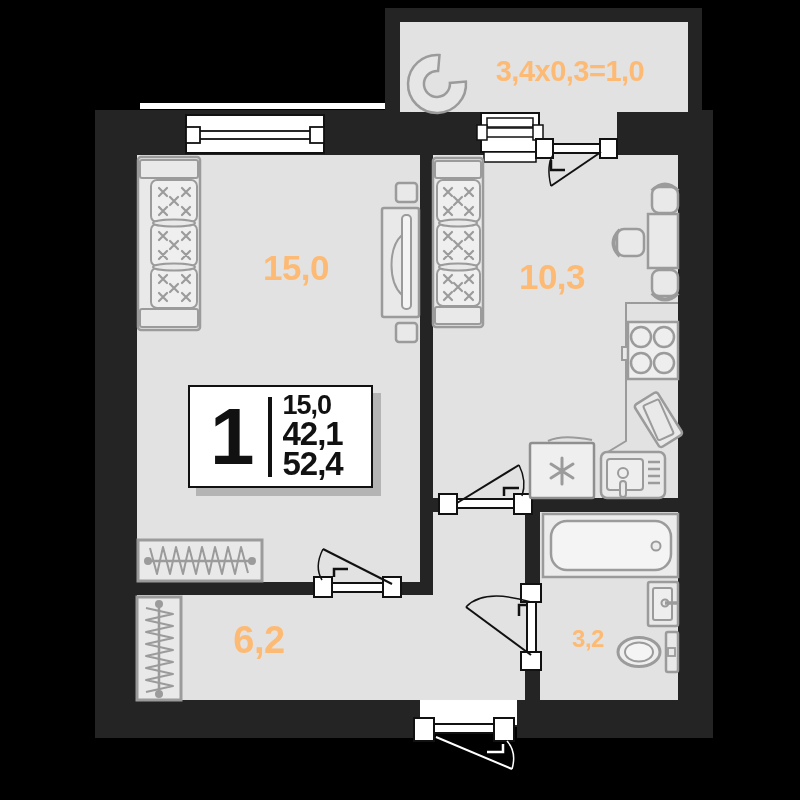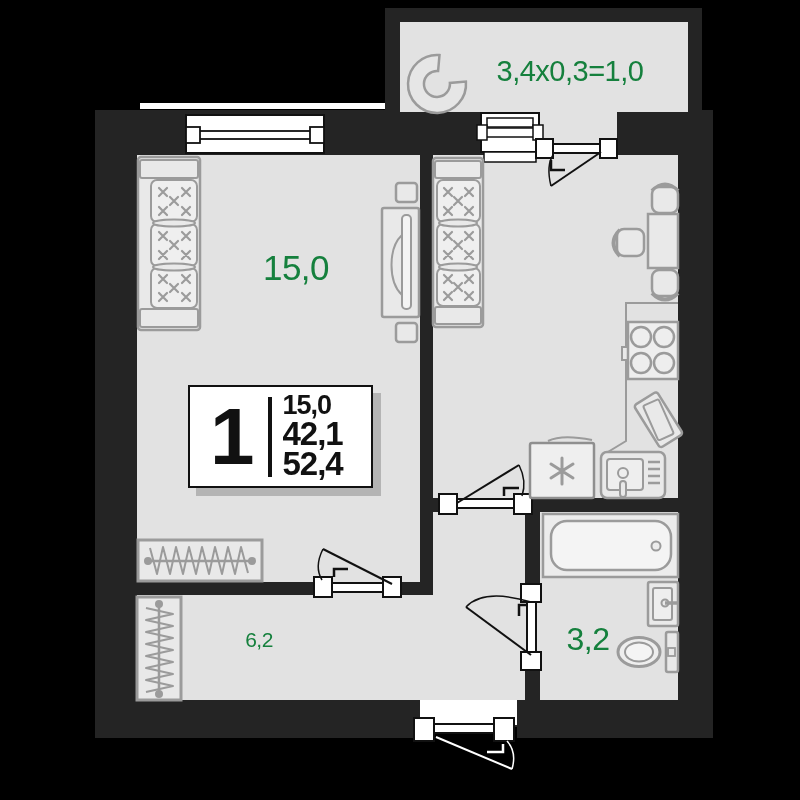--- a/index.html
+++ b/index.html
@@ -1,24 +1,24 @@
 <!DOCTYPE html>
 <html><head>
 <meta charset="utf-8">
 <style>
   html,body{margin:0;padding:0;background:#000;}
   .plan{position:relative;width:800px;height:800px;background:#000;overflow:hidden;
         font-family:"Liberation Sans", sans-serif;}
   .plan svg{position:absolute;left:0;top:0;}
-  .room-label{position:absolute;transform:translate(-50%,-50%);font-weight:normal;
-              color:#15803d;letter-spacing:-0.5px;white-space:nowrap;}
+  .room-label{position:absolute;transform:translate(-50%,-50%);font-weight:bold;
+              color:#fdba74;letter-spacing:-0.5px;white-space:nowrap;}
   .lbl-living{left:296px;top:268px;font-size:35px;}
   .lbl-kitchen{left:552px;top:277px;font-size:35px;}
-  .lbl-hall{left:259px;top:640px;font-size:21px;}
-  .lbl-bath{left:588px;top:639px;font-size:32px;}
+  .lbl-hall{left:259px;top:640px;font-size:38px;}
+  .lbl-bath{left:588px;top:639px;font-size:24px;}
   .lbl-balcony{left:570px;top:71px;font-size:29px;}
   .info-box{position:absolute;left:188px;top:385px;width:185px;height:103px;
             background:#fff;border:2.5px solid #111;box-shadow:8px 8px 0 #b4b4b4;
             display:flex;align-items:center;box-sizing:border-box;padding-left:20px;}
   .apt-num{font-size:80px;font-weight:bold;color:#111;line-height:0.85;letter-spacing:-2px;}
   .info-divider{width:4px;height:80px;background:#111;margin:0 11px 0 15px;}
   .areas{display:flex;flex-direction:column;justify-content:center;color:#111;font-weight:bold;}
   .area-sm{font-size:27px;line-height:0.95;letter-spacing:-1px;}
   .area-lg{font-size:33px;line-height:0.92;letter-spacing:-1px;}
 </style>
@@ -258,20 +258,21 @@
     <rect x="666" y="632" width="12" height="40" rx="2" stroke-width="2.5"></rect>
     <rect x="668" y="648" width="7" height="8" stroke-width="1.8"></rect>
     <ellipse cx="639" cy="652" rx="21" ry="14.5" stroke-width="3" fill="#eeeeee"></ellipse>
     <ellipse cx="639" cy="652" rx="14" ry="9.5" stroke-width="2" fill="#f4f4f4"></ellipse>
   </g>
 
   <path d="M465.9,81.5 A29,29 0 1 1 439.5,55.1 L438.1,71 A13,13 0 1 0 449.9,82.9 Z" fill="#e6e6e6" stroke="#9b9b9b" stroke-width="2.5"></path>
 </svg>
 
   <div class="room-label lbl-living">15,0</div>
+  <div class="room-label lbl-kitchen">10,3</div>
   <div class="room-label lbl-hall">6,2</div>
   <div class="room-label lbl-bath">3,2</div>
   <div class="room-label lbl-balcony">3,4x0,3=1,0</div>
 
   <div class="info-box">
     <div class="apt-num">1</div>
     <div class="info-divider"></div>
     <div class="areas">
       <div class="area-sm">15,0</div>
       <div class="area-lg">42,1</div>

